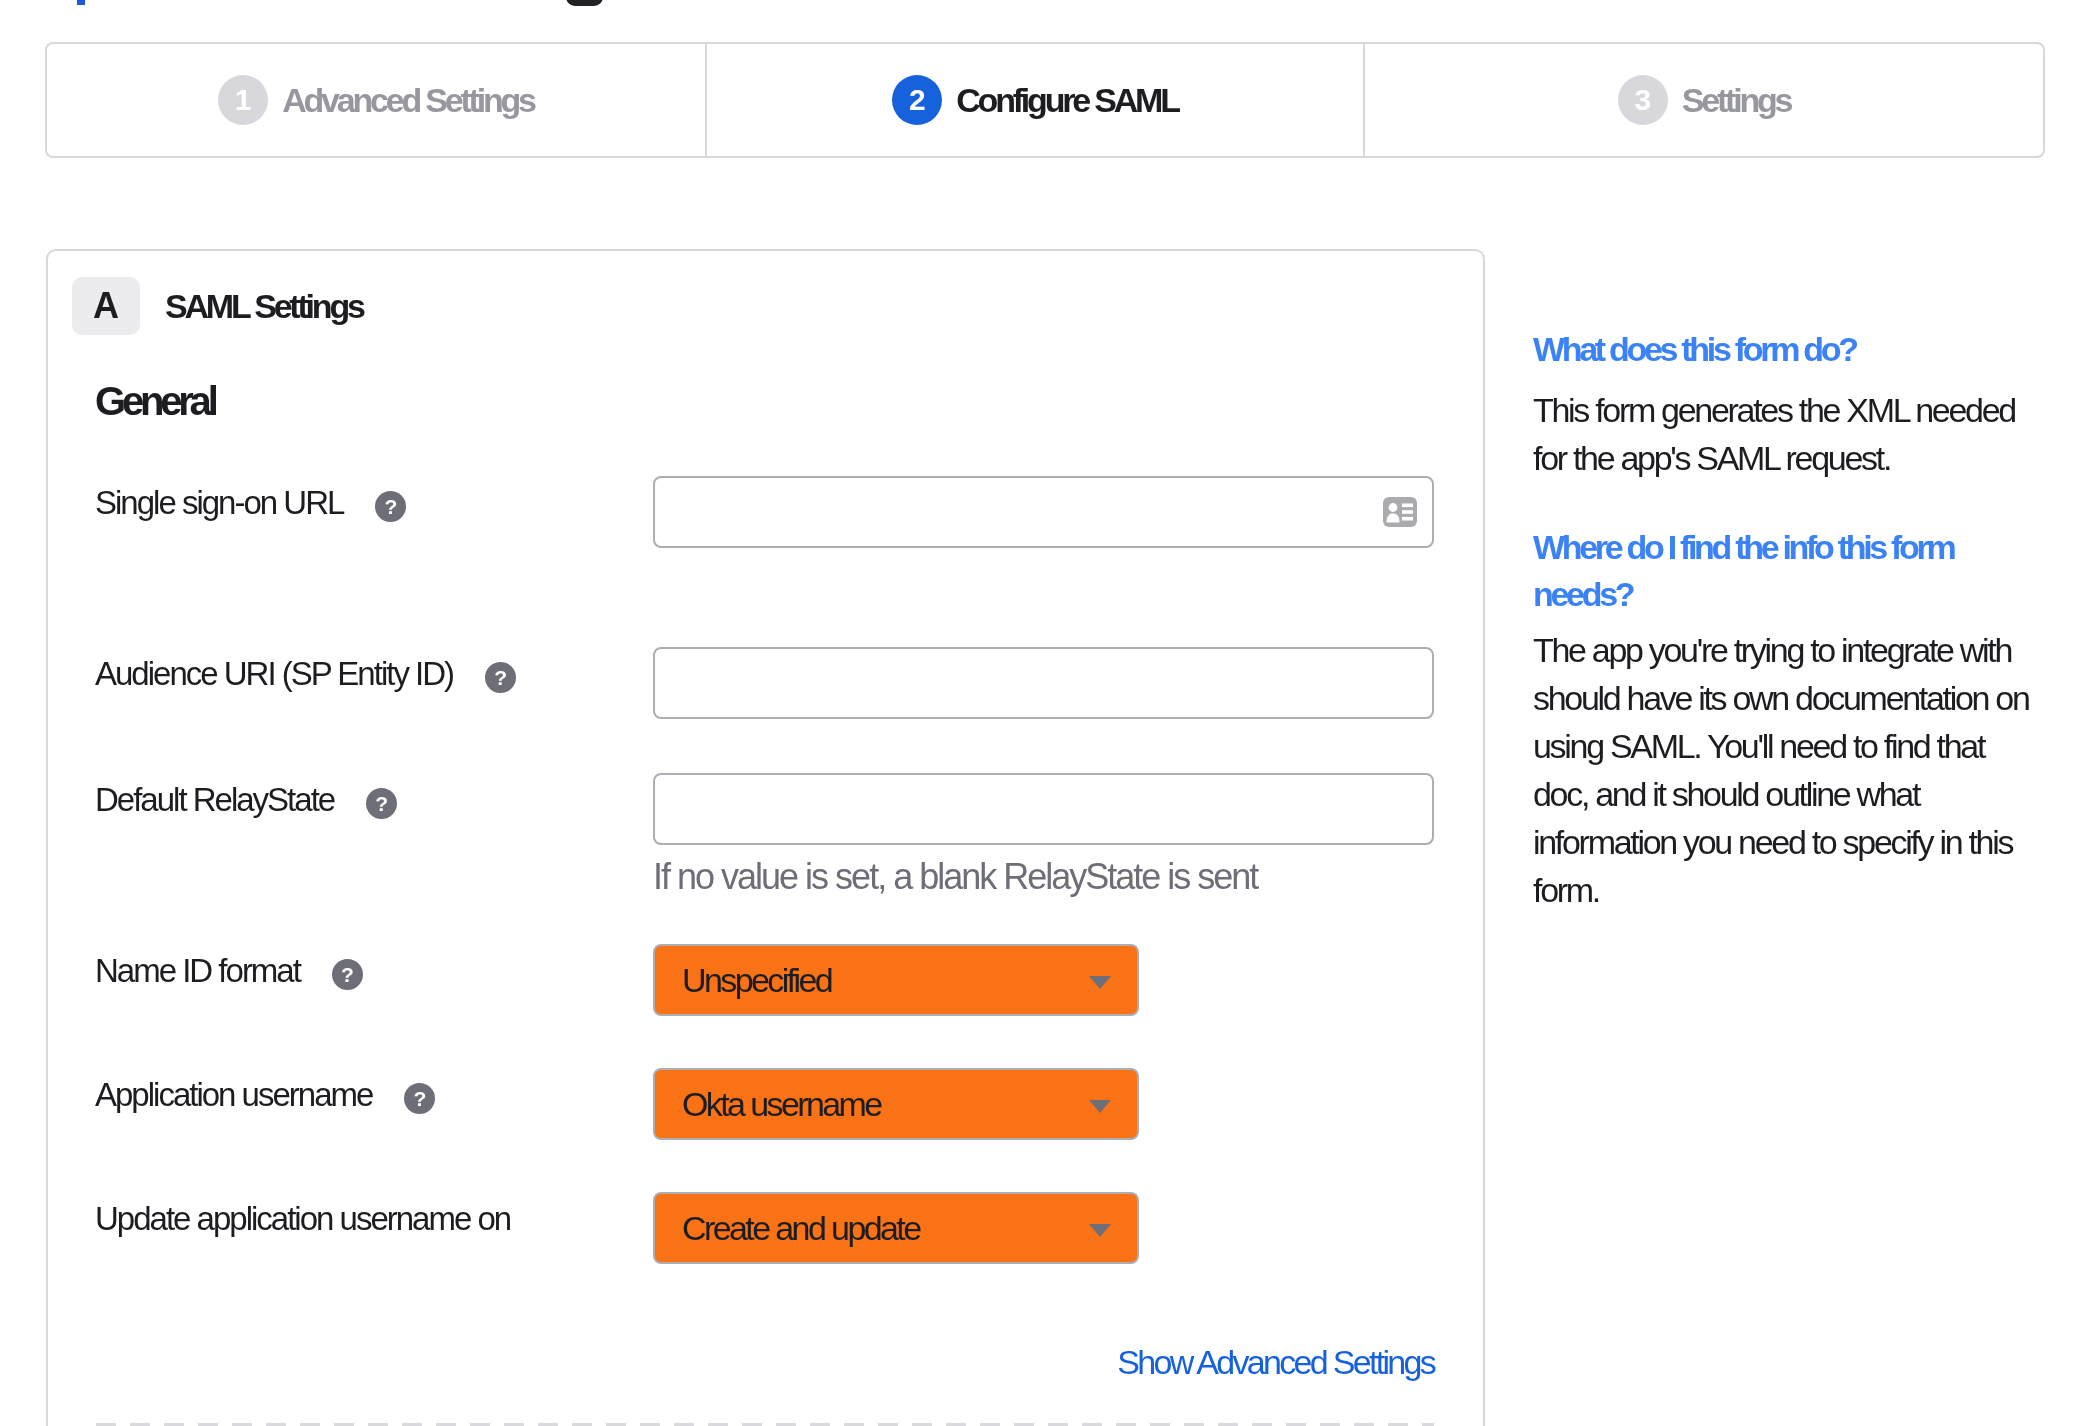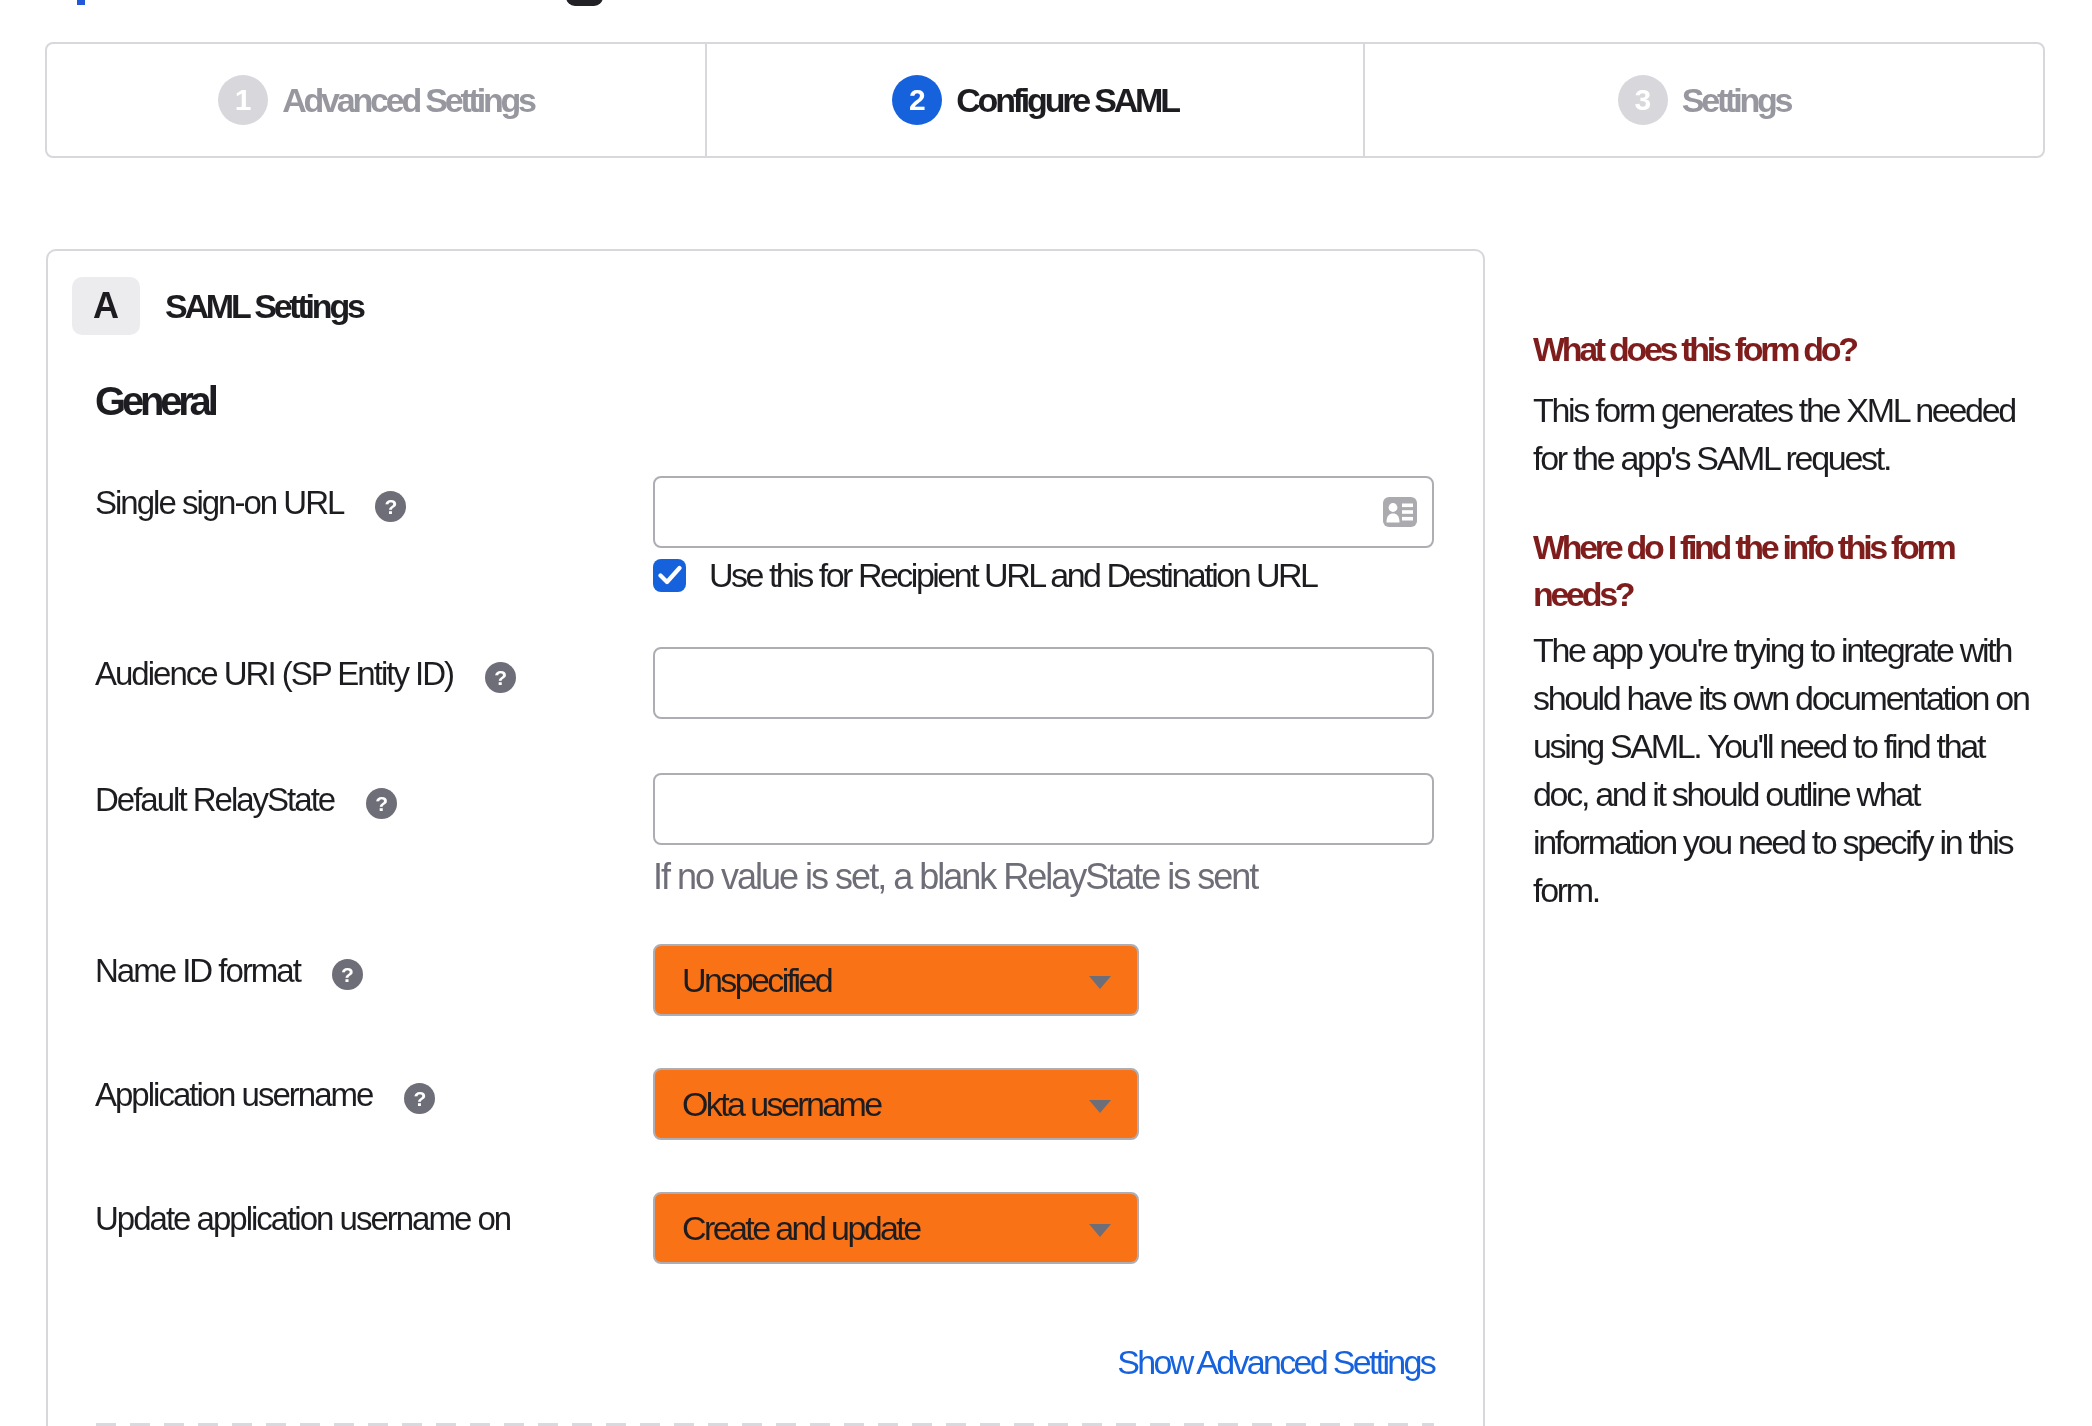--- a/index.html
+++ b/index.html
@@ -97,21 +97,21 @@
     font-size: 34px; letter-spacing: -2.7px; color: #1662dd; text-decoration: none;
     height: 44px; line-height: 44px;
   }
   .dashed-divider {
     position: absolute; left: 48px; right: 49px; top: 1172px; height: 3px;
     background: repeating-linear-gradient(to right, #d9d9de 0 20px, transparent 20px 34px);
   }
 
   
   .side-block { position: absolute; left: 1533px; width: 510px; white-space: pre-line; }
-  .side-heading { font-weight: bold; font-size: 34px; letter-spacing: -3.3px; line-height: 47px; color: #7f1d1d; }
+  .side-heading { font-weight: bold; font-size: 34px; letter-spacing: -3.3px; line-height: 47px; color: #3b82f6; }
   .side-para { font-size: 34px; letter-spacing: -2.3px; line-height: 48px; color: #1d1d21; }
 </style>
 </head>
 <body>
 
 <div class="frag-blue"></div>
 <div class="frag-dark"></div>
 
 <div class="stepbar">
   <div class="step">
@@ -143,28 +143,20 @@
         <rect x="0" y="0" width="34" height="30" rx="6" fill="#ababaf"></rect>
         <circle cx="10" cy="10.5" r="4.4" fill="#ffffff"></circle>
         <path d="M3.5 25.5 C3.5 18.5 6.5 16.5 10 16.5 C13.5 16.5 16.5 18.5 16.5 25.5 Z" fill="#ffffff"></path>
         <rect x="19" y="6.5" width="11" height="3.6" fill="#ffffff"></rect>
         <rect x="19" y="13.2" width="11" height="3.6" fill="#ffffff"></rect>
         <rect x="19" y="19.9" width="11" height="3.6" fill="#ffffff"></rect>
       </svg>
     </div>
   </div>
 
-  <div class="checkbox-row" style="top:307px;">
-    <span class="checkbox">
-      <svg width="24" height="20" viewBox="0 0 24 20">
-        <path d="M2.5 10.5 L9 17 L21.5 3" fill="none" stroke="#ffffff" stroke-width="4.2" stroke-linecap="round" stroke-linejoin="round"></path>
-      </svg>
-    </span>
-    <span class="checkbox-label">Use this for Recipient URL and Destination URL</span>
-  </div>
 
   <div class="form-row" style="top:396px;">
     <div class="row-label">
       <span>Audience URI (SP Entity ID)</span>
       <span class="help-icon">?</span>
     </div>
     <div class="text-input"></div>
   </div>
 
   <div class="form-row" style="top:522px;">

